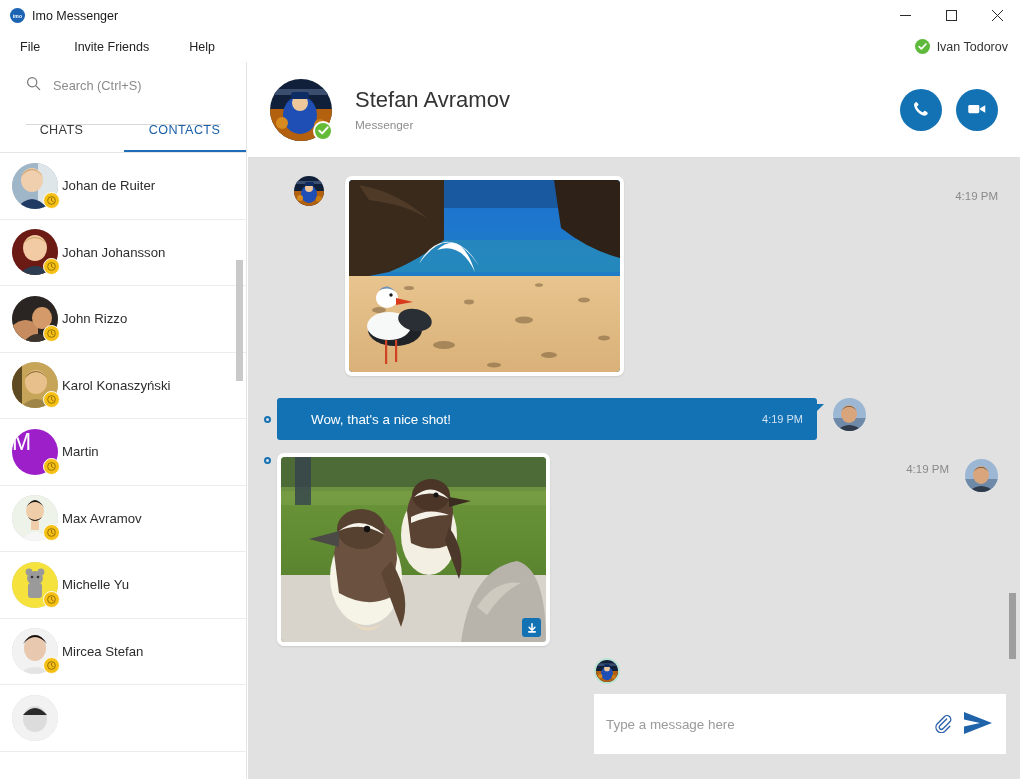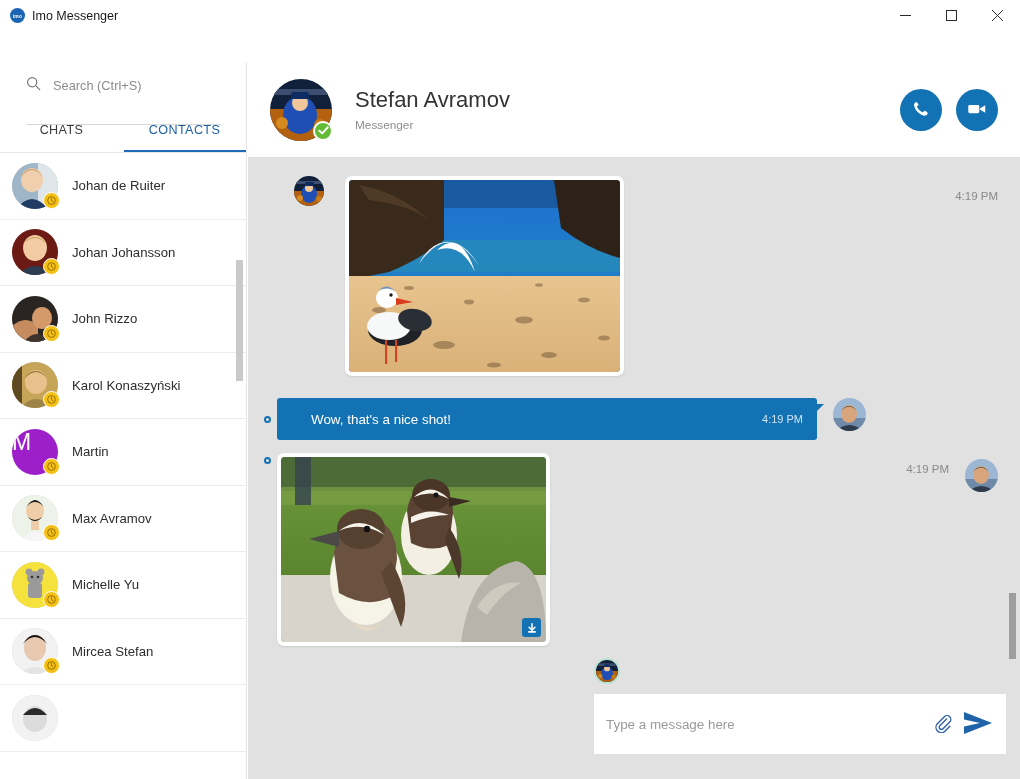--- a/index.html
+++ b/index.html
@@ -95,21 +95,21 @@
   .mono {
     display:flex; align-items:center; justify-content:center;
     color:#fff; font-size:23px; font-weight:300;
   }
   .badge-clock {
     position:absolute; right:-2px; bottom:0px; width:17px; height:17px;
     border-radius:50%; background:#f5c013; border:1.5px solid #fff;
     display:flex; align-items:center; justify-content:center;
   }
   .contact-name {
-    margin-left:14px; font-size:13.2px; color:#2d2d2d;
+    margin-left:4px; font-size:13.2px; color:#2d2d2d;
   }
   .sb-track {
     position:absolute; right:3px; top:107px; width:7px; height:121px;
     background:#c9c9c9; border-radius:0;
   }
 
   
   .chat {
     position:absolute; left:248px; top:62px; width:772px; height:717px;
     background:#e1e1e1; overflow:hidden;
@@ -227,20 +227,33 @@
       </div>
       <div class="win-btn close">
         <svg width="11" height="11" viewBox="0 0 11 11">
             <line x1="0" y1="0" x2="11" y2="11" stroke="currentColor" stroke-width="1"></line>
             <line x1="11" y1="0" x2="0" y2="11" stroke="currentColor" stroke-width="1"></line>
           </svg>
       </div>
     </div>
   </div>
 
+  <div class="menubar">
+    <div class="menu-item">File</div>
+    <div class="menu-item mi2">Invite Friends</div>
+    <div class="menu-item mi3">Help</div>
+    <div class="user-chip">
+      <span class="green-check">
+        <svg width="9" height="9" viewBox="0 0 10 10">
+            <path d="M1.2 5.2 L3.8 7.6 L8.8 2.2" fill="none" stroke="#fff" stroke-width="1.8" stroke-linecap="round" stroke-linejoin="round"></path>
+          </svg>
+      </span>
+      <span class="user-name">Ivan Todorov</span>
+    </div>
+  </div>
 
   <div class="sidebar">
     <div class="search-row">
       <span class="search-icon">
         <svg width="15" height="15" viewBox="0 0 16 16">
             <circle cx="6.6" cy="6.6" r="4.9" fill="none" stroke="#767676" stroke-width="1.3"></circle>
             <line x1="10.3" y1="10.3" x2="14.6" y2="14.6" stroke="#767676" stroke-width="1.3" stroke-linecap="round"></line>
           </svg>
       </span>
       <input class="search-field" placeholder="Search (Ctrl+S)" style="">

